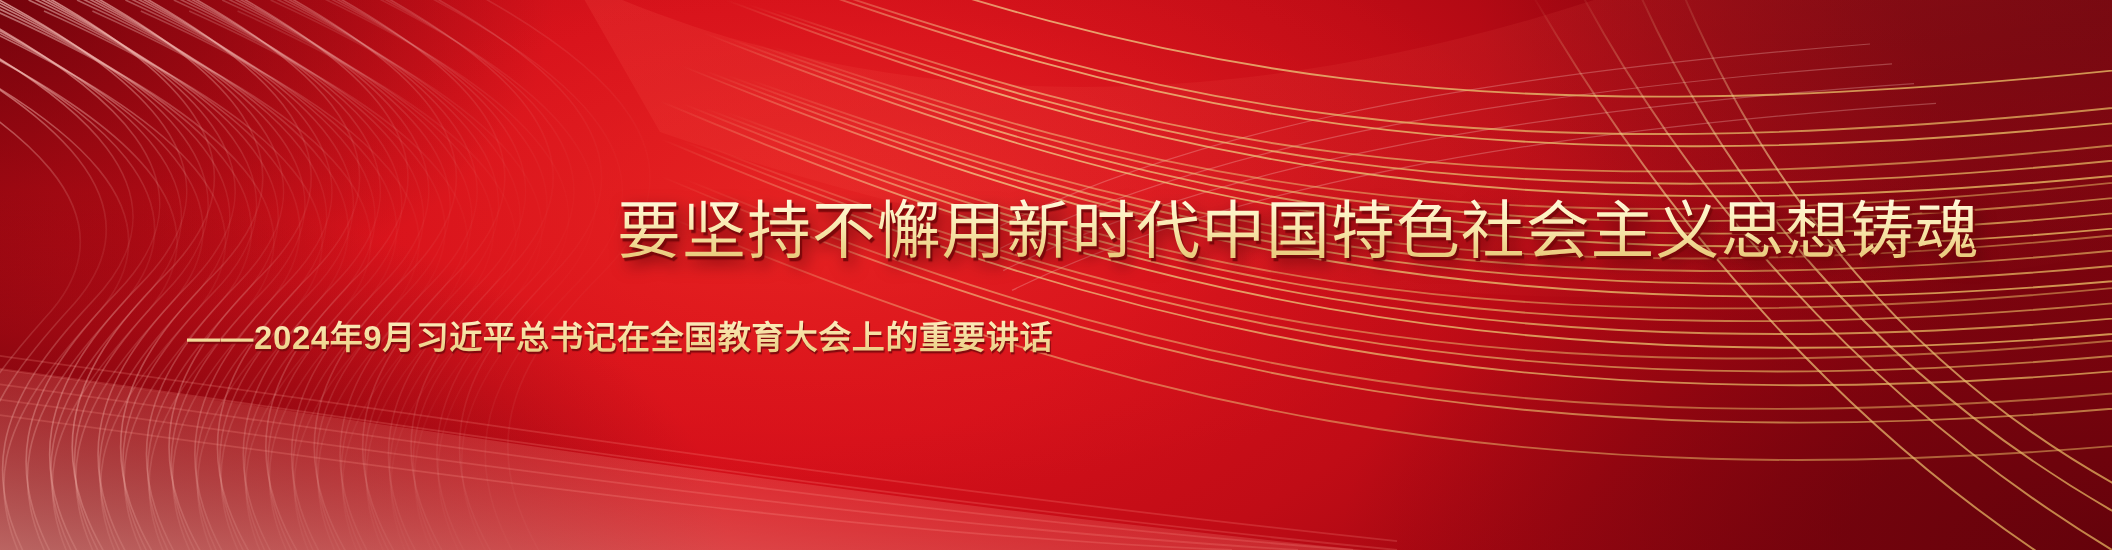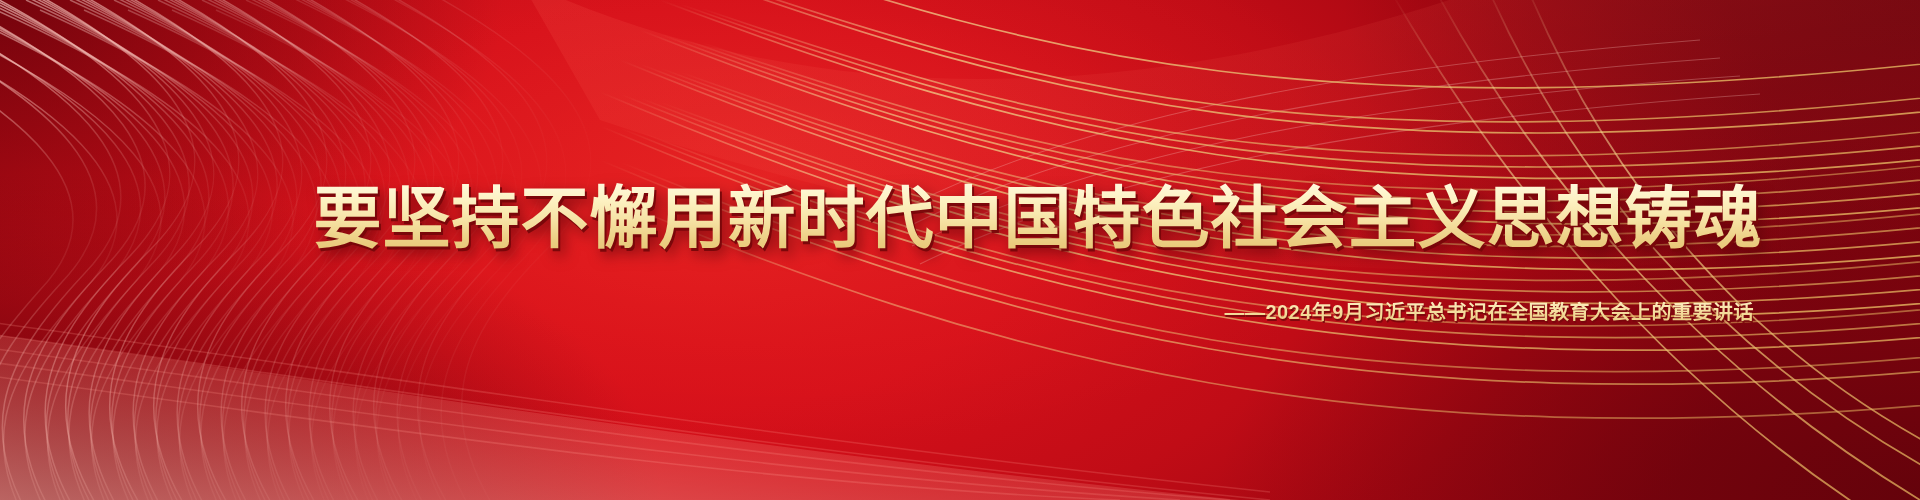--- a/index.html
+++ b/index.html
@@ -61,43 +61,42 @@
   .content {
     position: absolute;
     inset: 0;
     display: flex;
     flex-direction: column;
     justify-content: center;
     padding: 0 120px 0 170px;
     box-sizing: border-box;
   }
   .headline {
-    font-size: 68px;
+    font-size: 58px;
     line-height: 1.28;
-    font-weight: 700;
+    font-weight: 400;
     letter-spacing: 1px;
-    text-align: center;
+    text-align: right;
     margin: 0;
     background: linear-gradient(180deg,
         #fffbe8 0%, #fdf2c4 28%, #f6e2a4 52%, #eccf84 74%, #e2bd68 100%);
     -webkit-background-clip: text;
     background-clip: text;
     color: transparent;
     -webkit-text-fill-color: transparent;
     filter:
       drop-shadow(2px 3px 0 rgba(120,6,10,.95))
       drop-shadow(4px 5px 7px rgba(90,3,8,.60));
   }
   .hl-line1 { display: block; padding-left: 106px; }
   .hl-line2 { display: block; padding-left: 0; }
 
   .attribution {
     margin: 34px 46px 0 0;
-    text-align: right;
-    font-size: 20px;
+    font-size: 30px;
     font-weight: 700;
     letter-spacing: .5px;
     background: linear-gradient(180deg,
         #fff6d4 0%, #f7e2a6 45%, #e8c87a 100%);
     -webkit-background-clip: text;
     background-clip: text;
     color: transparent;
     -webkit-text-fill-color: transparent;
     filter: drop-shadow(1px 2px 0 rgba(122,8,12,.9));
   }

